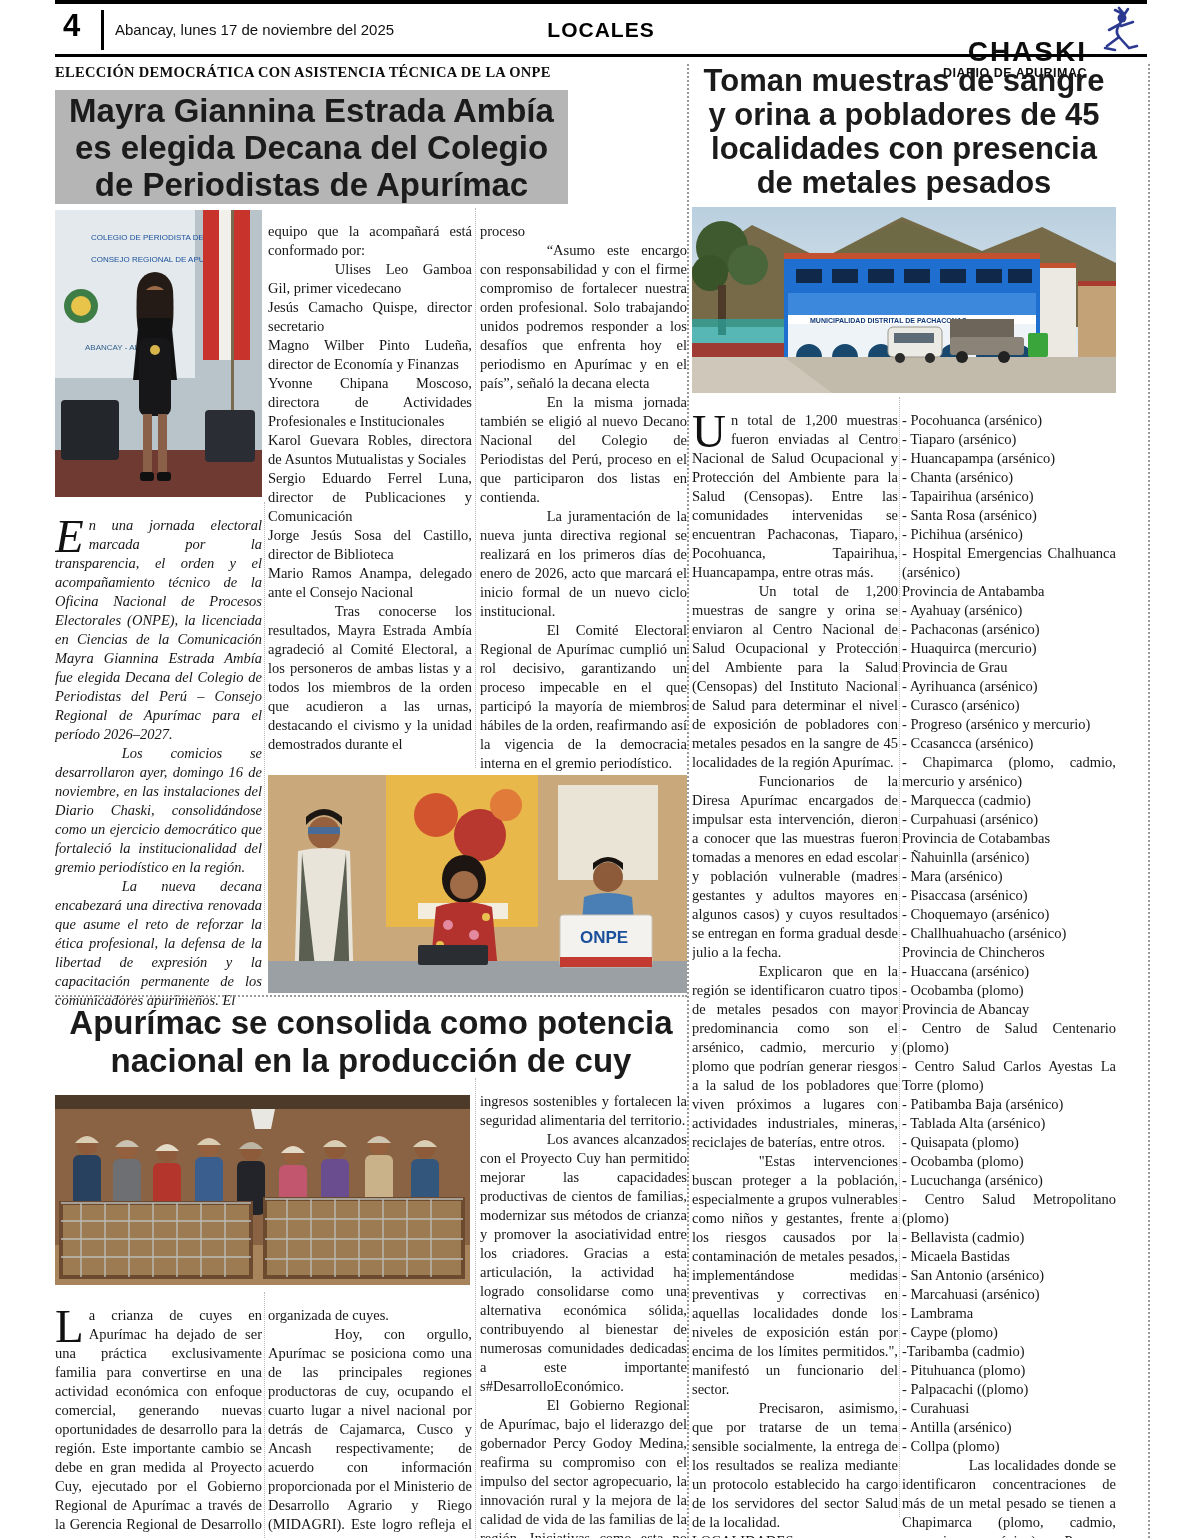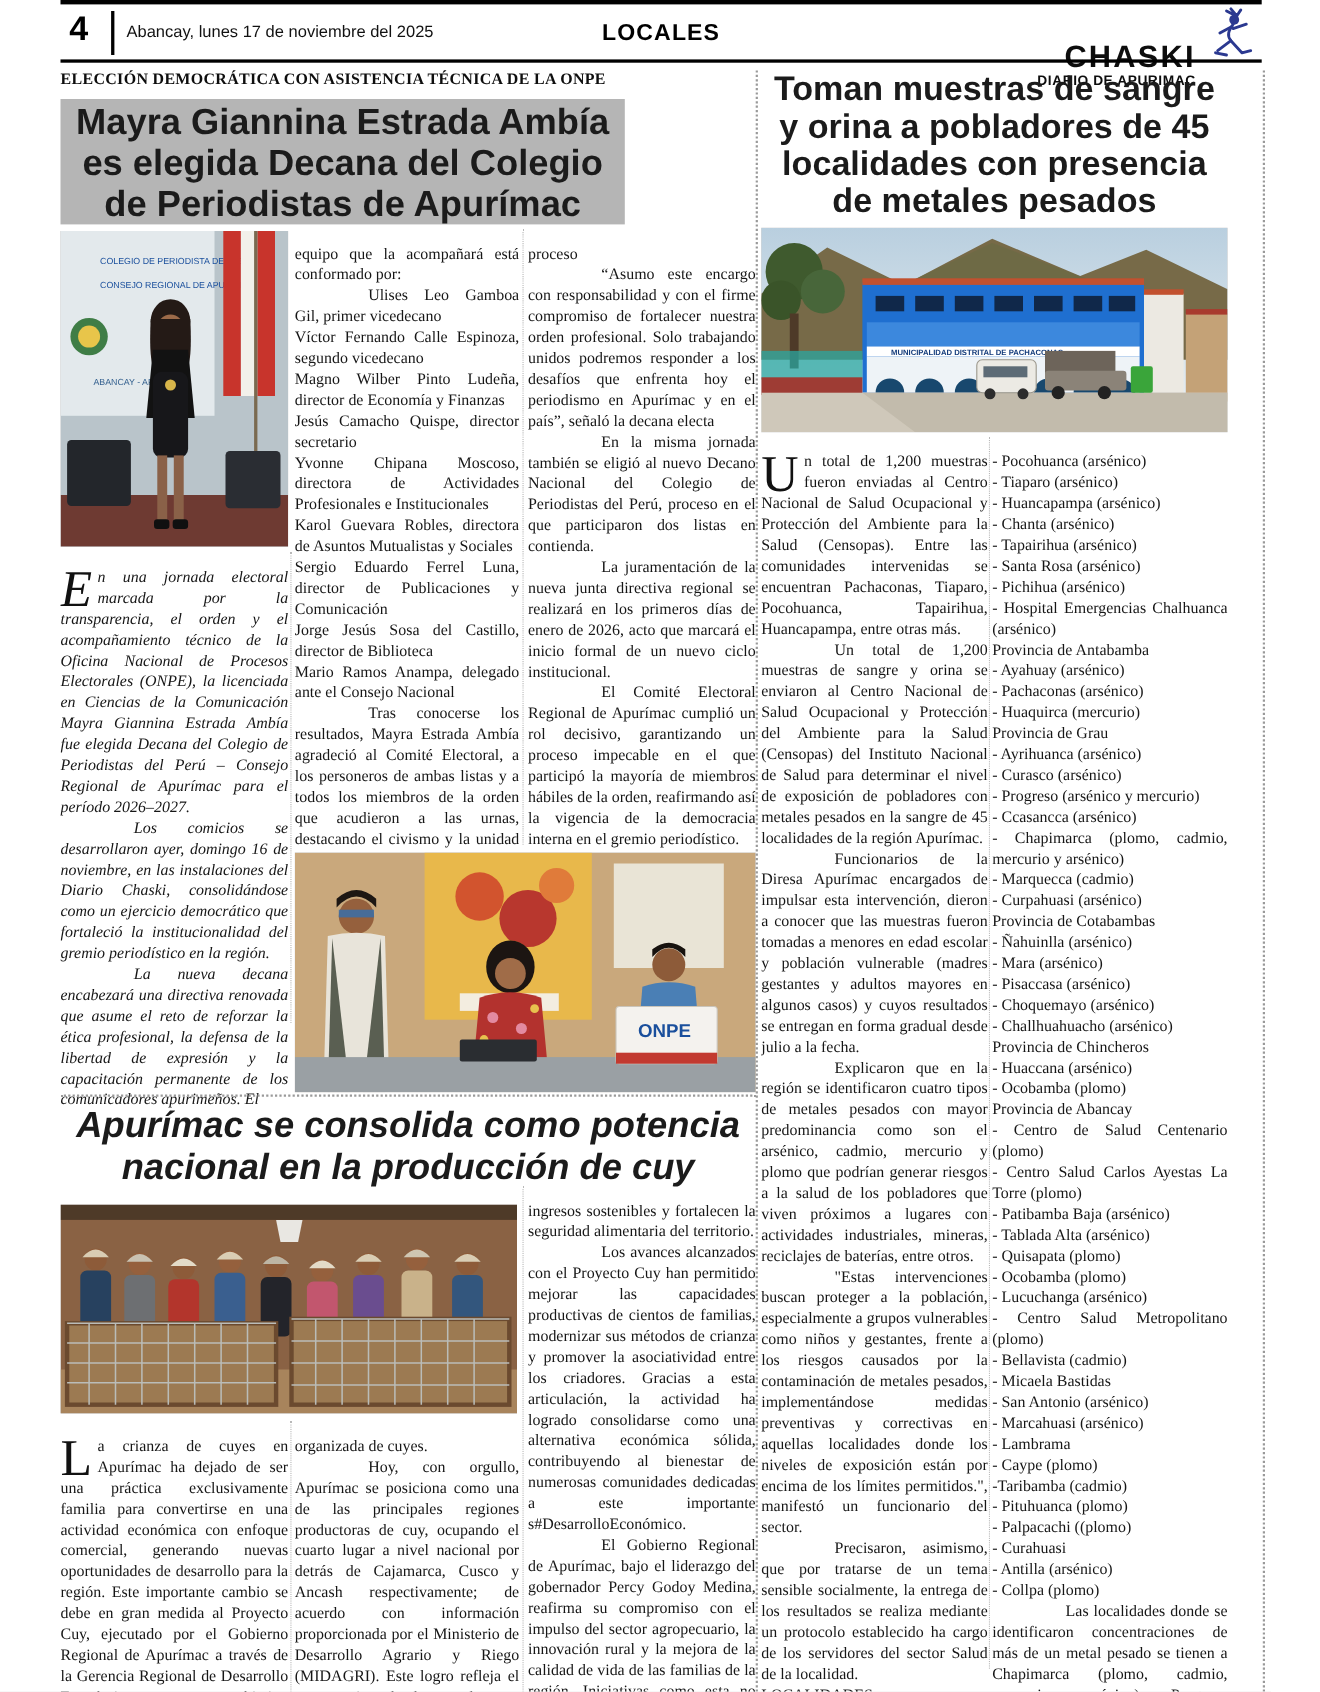--- a/index.html
+++ b/index.html
@@ -106,23 +106,22 @@
     </div>
 
     <div class="body-col" style="left:0;top:438px;width:207px;height:492px;font-style:italic;">
         <p class="para dropcap">En una jornada electoral marcada por la transparencia, el orden y el acompañamiento técnico de la Oficina Nacional de Procesos Electorales (ONPE), la licenciada en Ciencias de la Comunicación Mayra Giannina Estrada Ambía fue elegida Decana del Colegio de Periodistas del Perú – Consejo Regional de Apurímac para el período 2026–2027.</p>
         <p class="para indent">Los comicios se desarrollaron ayer, domingo 16 de noviembre, en las instalaciones del Diario Chaski, consolidándose como un ejercicio democrático que fortaleció la institucionalidad del gremio periodístico en la región.</p>
         <p class="para indent">La nueva decana encabezará una directiva renovada que asume el reto de reforzar la ética profesional, la defensa de la libertad de expresión y la capacitación permanente de los comunicadores apurimeños. El</p>
       </div>
     <div class="body-col" style="left:213px;top:144px;width:204px;height:565px;">
         <p class="para flush">equipo que la acompañará está conformado por:</p>
         <p class="para indent">Ulises Leo Gamboa Gil, primer vicedecano</p>
-        <p class="para flush">Víctor Fernando Calle Espinoza, segundo vicedecano</p>
+        <p class="para flush">Jesús Camacho Quispe, director secretario</p>
         <p class="para flush">Magno Wilber Pinto Ludeña, director de Economía y Finanzas</p>
-        <p class="para flush">Jesús Camacho Quispe, director secretario</p>
         <p class="para flush">Yvonne Chipana Moscoso, directora de Actividades Profesionales e Institucionales</p>
         <p class="para flush">Karol Guevara Robles, directora de Asuntos Mutualistas y Sociales</p>
         <p class="para flush">Sergio Eduardo Ferrel Luna, director de Publicaciones y Comunicación</p>
         <p class="para flush">Jorge Jesús Sosa del Castillo, director de Biblioteca</p>
         <p class="para flush">Mario Ramos Anampa, delegado ante el Consejo Nacional</p>
         <p class="para indent">Tras conocerse los resultados, Mayra Estrada Ambía agradeció al Comité Electoral, a los personeros de ambas listas y a todos los miembros de la orden que acudieron a las urnas, destacando el civismo y la unidad demostrados durante el</p>
       </div>
     <div class="body-col" style="left:425px;top:144px;width:207px;height:565px;">
         <p class="para flush">proceso</p>
         <p class="para indent">“Asumo este encargo con responsabilidad y con el firme compromiso de fortalecer nuestra orden profesional. Solo trabajando unidos podremos responder a los desafíos que enfrenta hoy el periodismo en Apurímac y en el país”, señaló la decana electa</p>
@@ -170,21 +169,21 @@
           <rect x="292" y="182" width="92" height="10" fill="#c23a30"></rect>
           <text x="312" y="168" font-family="Liberation Sans, sans-serif" font-weight="bold" font-size="17" fill="#1a4f9c">ONPE</text>
         </g>
       </svg>
     </div>
   </section>
 
   <div class="hdot" style="left:55px;top:995px;width:632px;"></div>
 
   <section class="art" style="left:55px;top:1000px;width:632px;height:538px;">
-    <div class="headline" style="position:absolute;left:0;top:4px;width:632px;font-size:33px;line-height:38px;font-style:italic;">Apurímac se consolida como potencia nacional en la producción de cuy</div>
+    <div class="headline" style="position:absolute;left:0;top:4px;width:632px;font-size:33px;line-height:38px;">Apurímac se consolida como potencia nacional en la producción de cuy</div>
 
     <div class="photo" style="left:0;top:95px;width:415px;height:190px;">
       <svg width="415" height="190" viewBox="0 0 415 190">
         <rect width="415" height="190" fill="#8a6244"></rect>
         <rect x="0" y="0" width="415" height="14" fill="#4e3a28"></rect>
         <rect x="0" y="150" width="415" height="40" fill="#a8845c"></rect>
         <path d="M196 14 L200 34 L216 34 L220 14 Z" fill="#e9e7e2"></path>
         <g>
           <g transform="translate(18,38)">
               <circle cx="14" cy="12" r="10" fill="#8d5b39"></circle>

